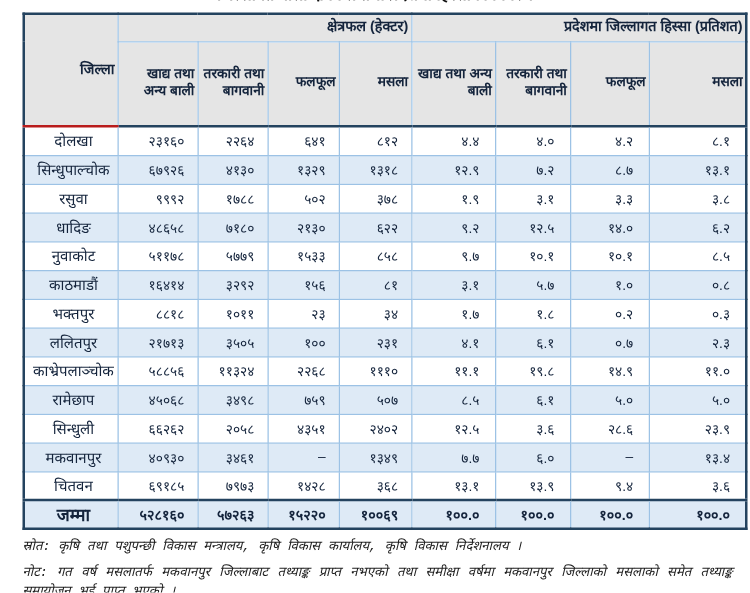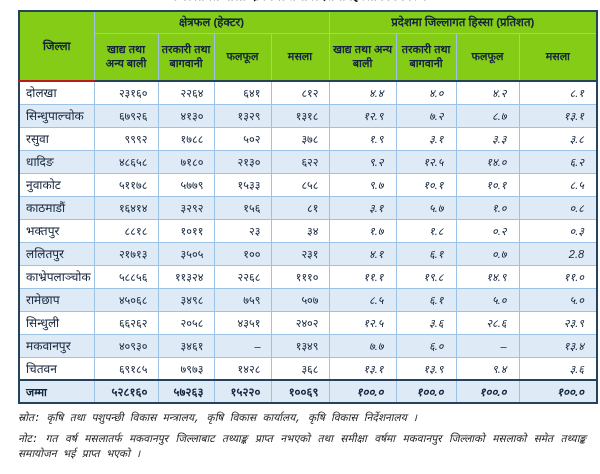--- a/index.html
+++ b/index.html
@@ -14,35 +14,35 @@
     display:inline-block; font-weight:bold; font-size:13px; line-height:26px;
     transform:translateY(-17px); white-space:nowrap; color:#111;
   }
   table.main {
     border-collapse:collapse; table-layout:fixed;
     margin-left:18px; width:578px;
     border:2px solid #24435f;
   }
   th, td { border:1px solid #9cc2e5; overflow:hidden; }
   thead th {
-    background:#84cc16; font-weight:bold; text-align:center; vertical-align:middle;
+    background:#e5e5e5; font-weight:bold; text-align:right; vertical-align:middle;
     font-size:11px; padding:1px 2px; line-height:1.25;margin-left:37px;
   }
   thead tr.group-row { height:22px; }
   thead tr.group-row th { font-size:11.5px; }
-  thead tr.sub-row { height:48px; }
+  thead tr.sub-row { height:68px; }
   thead tr.sub-row th { border-bottom:2px solid #24435f; }
   thead th.district-h { border-bottom:2px solid #b91c1c; font-size:12px; }
   tbody tr { height:23px; }
   tbody tr:nth-child(even) td { background:#deeaf6; }
-  td.district { text-align:left; padding:0 2px 0 6px; font-size:12px; }
+  td.district { text-align:center; padding:0 2px 0 6px; font-size:12px; }
   td.num { text-align:right; padding:0 10px 0 2px; font-size:11px; }
-  td.pct { padding-right:12px;font-style:italic; }
+  td.pct { padding-right:12px; }
   tr.total-row td { border-top:2px solid #24435f; font-weight:bold; }
-  tr.total-row td.district { font-size:11px;font-family:Liberation Mono, monospace; }
+  tr.total-row td.district { font-size:14px;font-family:Liberation Mono, monospace; }
   tr.total-row td.num { font-size:11.5px;margin-top:48px; }
   .notes {
     margin:7px 0 0 18px; width:568px;
     font-family:Liberation Mono, monospace; font-style:italic;
     font-size:10.5px; color:#1c1c1c;
   }
   .notes p { margin:0 0 6px 0; line-height:15px; }
   .notes p.note2 { text-align:justify; }
 </style>
 </head>
@@ -161,21 +161,21 @@
       </tr>
       <tr>
         <td class="district">ललितपुर</td>
         <td class="num">२१७१३</td>
         <td class="num">३५०५</td>
         <td class="num">१००</td>
         <td class="num">२३१</td>
         <td class="num pct">४.१</td>
         <td class="num pct">६.१</td>
         <td class="num pct">०.७</td>
-        <td class="num pct">2.8</td>
+        <td class="num pct">२.३</td>
       </tr>
       <tr>
         <td class="district">काभ्रेपलाञ्चोक</td>
         <td class="num">५८८५६</td>
         <td class="num">११३२४</td>
         <td class="num">२२६८</td>
         <td class="num">१११०</td>
         <td class="num pct">११.१</td>
         <td class="num pct">१९.८</td>
         <td class="num pct">१४.९</td>

